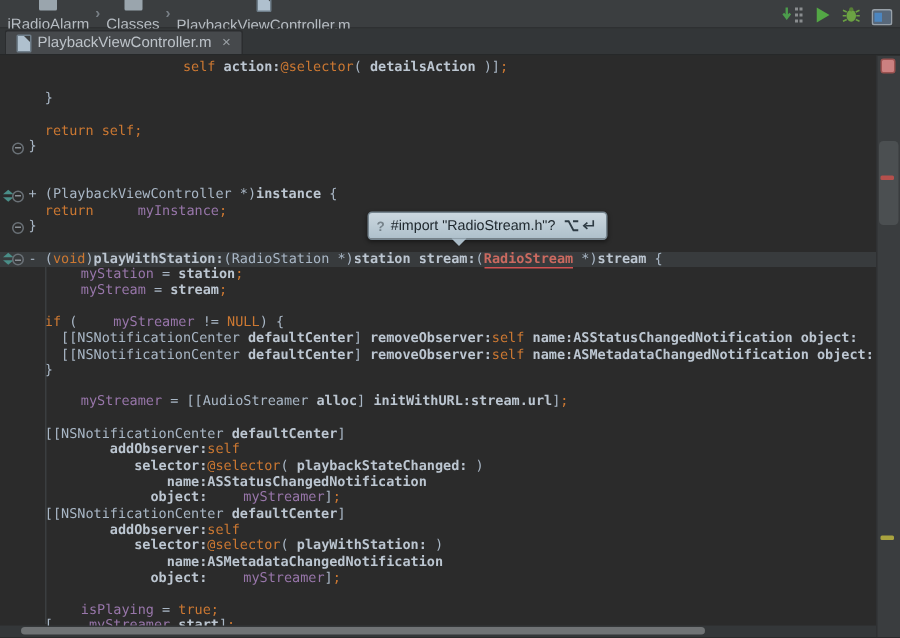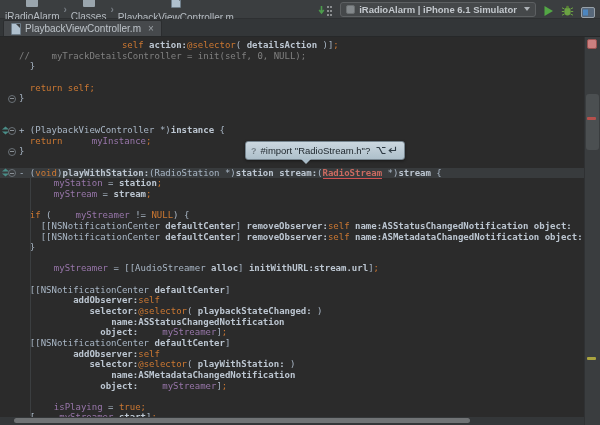--- a/index.html
+++ b/index.html
@@ -95,25 +95,20 @@
           <g fill="#8A8D8F">
             <rect x="9" y="1" width="2" height="2"></rect>
               <rect x="12" y="1" width="2" height="2"></rect>
             <rect x="9" y="5" width="2" height="2"></rect>
               <rect x="12" y="5" width="2" height="2"></rect>
             <rect x="9" y="9" width="2" height="2"></rect>
               <rect x="12" y="9" width="2" height="2"></rect>
           </g>
         </svg>
       </span>
-      <span class="runconfig">
-        <span class="mini-app-ic"></span>
-        <span>iRadioAlarm | iPhone 6.1 Simulator</span>
-        <span class="dd-arrow"></span>
-      </span>
       <span style="display:inline-block;width:11px;height:12px;">
         <svg width="11" height="12" viewBox="0 0 11 12">
             <path d="M1.5 1 L10 6 L1.5 11 Z" fill="#53A745"></path>
           </svg>
       </span>
       <span style="display:inline-block;width:13px;height:12px;">
         <svg width="13" height="12" viewBox="0 0 13 12">
           <ellipse cx="6.5" cy="6.5" rx="3.2" ry="4" fill="#6BA243"></ellipse>
           <circle cx="6.5" cy="2.2" r="1.4" fill="#577F36"></circle>
           <g stroke="#6BA243" stroke-width="1">
@@ -134,21 +129,21 @@
     <div class="tab">
       <span class="file-ic"></span>
       <span>PlaybackViewController.m</span>
       <span class="tab-close">×</span>
     </div>
   </div>
 
   <div class="editor">
     <div class="lines">
         <div class="cl"><span class="gut"></span><span class="tok-pl">                   </span><span class="tok-kw">self</span><span class="tok-pl"> </span><span class="tok-msg">action:</span><span class="tok-kw">@selector</span><span class="tok-pl">( </span><span class="tok-msg">detailsAction</span><span class="tok-pl"> )]</span><span class="tok-kw">;</span></div>
-        <div class="cl"><span class="gut"></span><span class="tok-cmt">//    myTrackDetailsController = init(self, 0, NULL);</span></div>
+        <div class="cl"><span class="gut"></span></div>
         <div class="cl"><span class="gut"></span><span class="tok-pl">  }</span></div>
         <div class="cl"><span class="gut"></span></div>
         <div class="cl"><span class="gut"></span><span class="tok-pl">  </span><span class="tok-kw">return self;</span></div>
         <div class="cl"><span class="gut"><span class="fold"></span></span><span class="tok-pl">}</span></div>
         <div class="cl"><span class="gut"></span></div>
         <div class="cl"><span class="gut"></span></div>
         <div class="cl"><span class="gut"><span class="mico"><svg width="9" height="9" viewBox="0 0 9 9">
                 <path d="M1 3.5 L4.5 0.5 L8 3.5 Z" fill="#4A8E88"></path>
                 <path d="M1 5.5 L4.5 8.5 L8 5.5 Z" fill="#4A8E88"></path>
               </svg></span><span class="fold"></span></span><span class="tok-pl">+ (PlaybackViewController *)</span><span class="tok-msg">instance</span><span class="tok-pl"> {</span></div>

